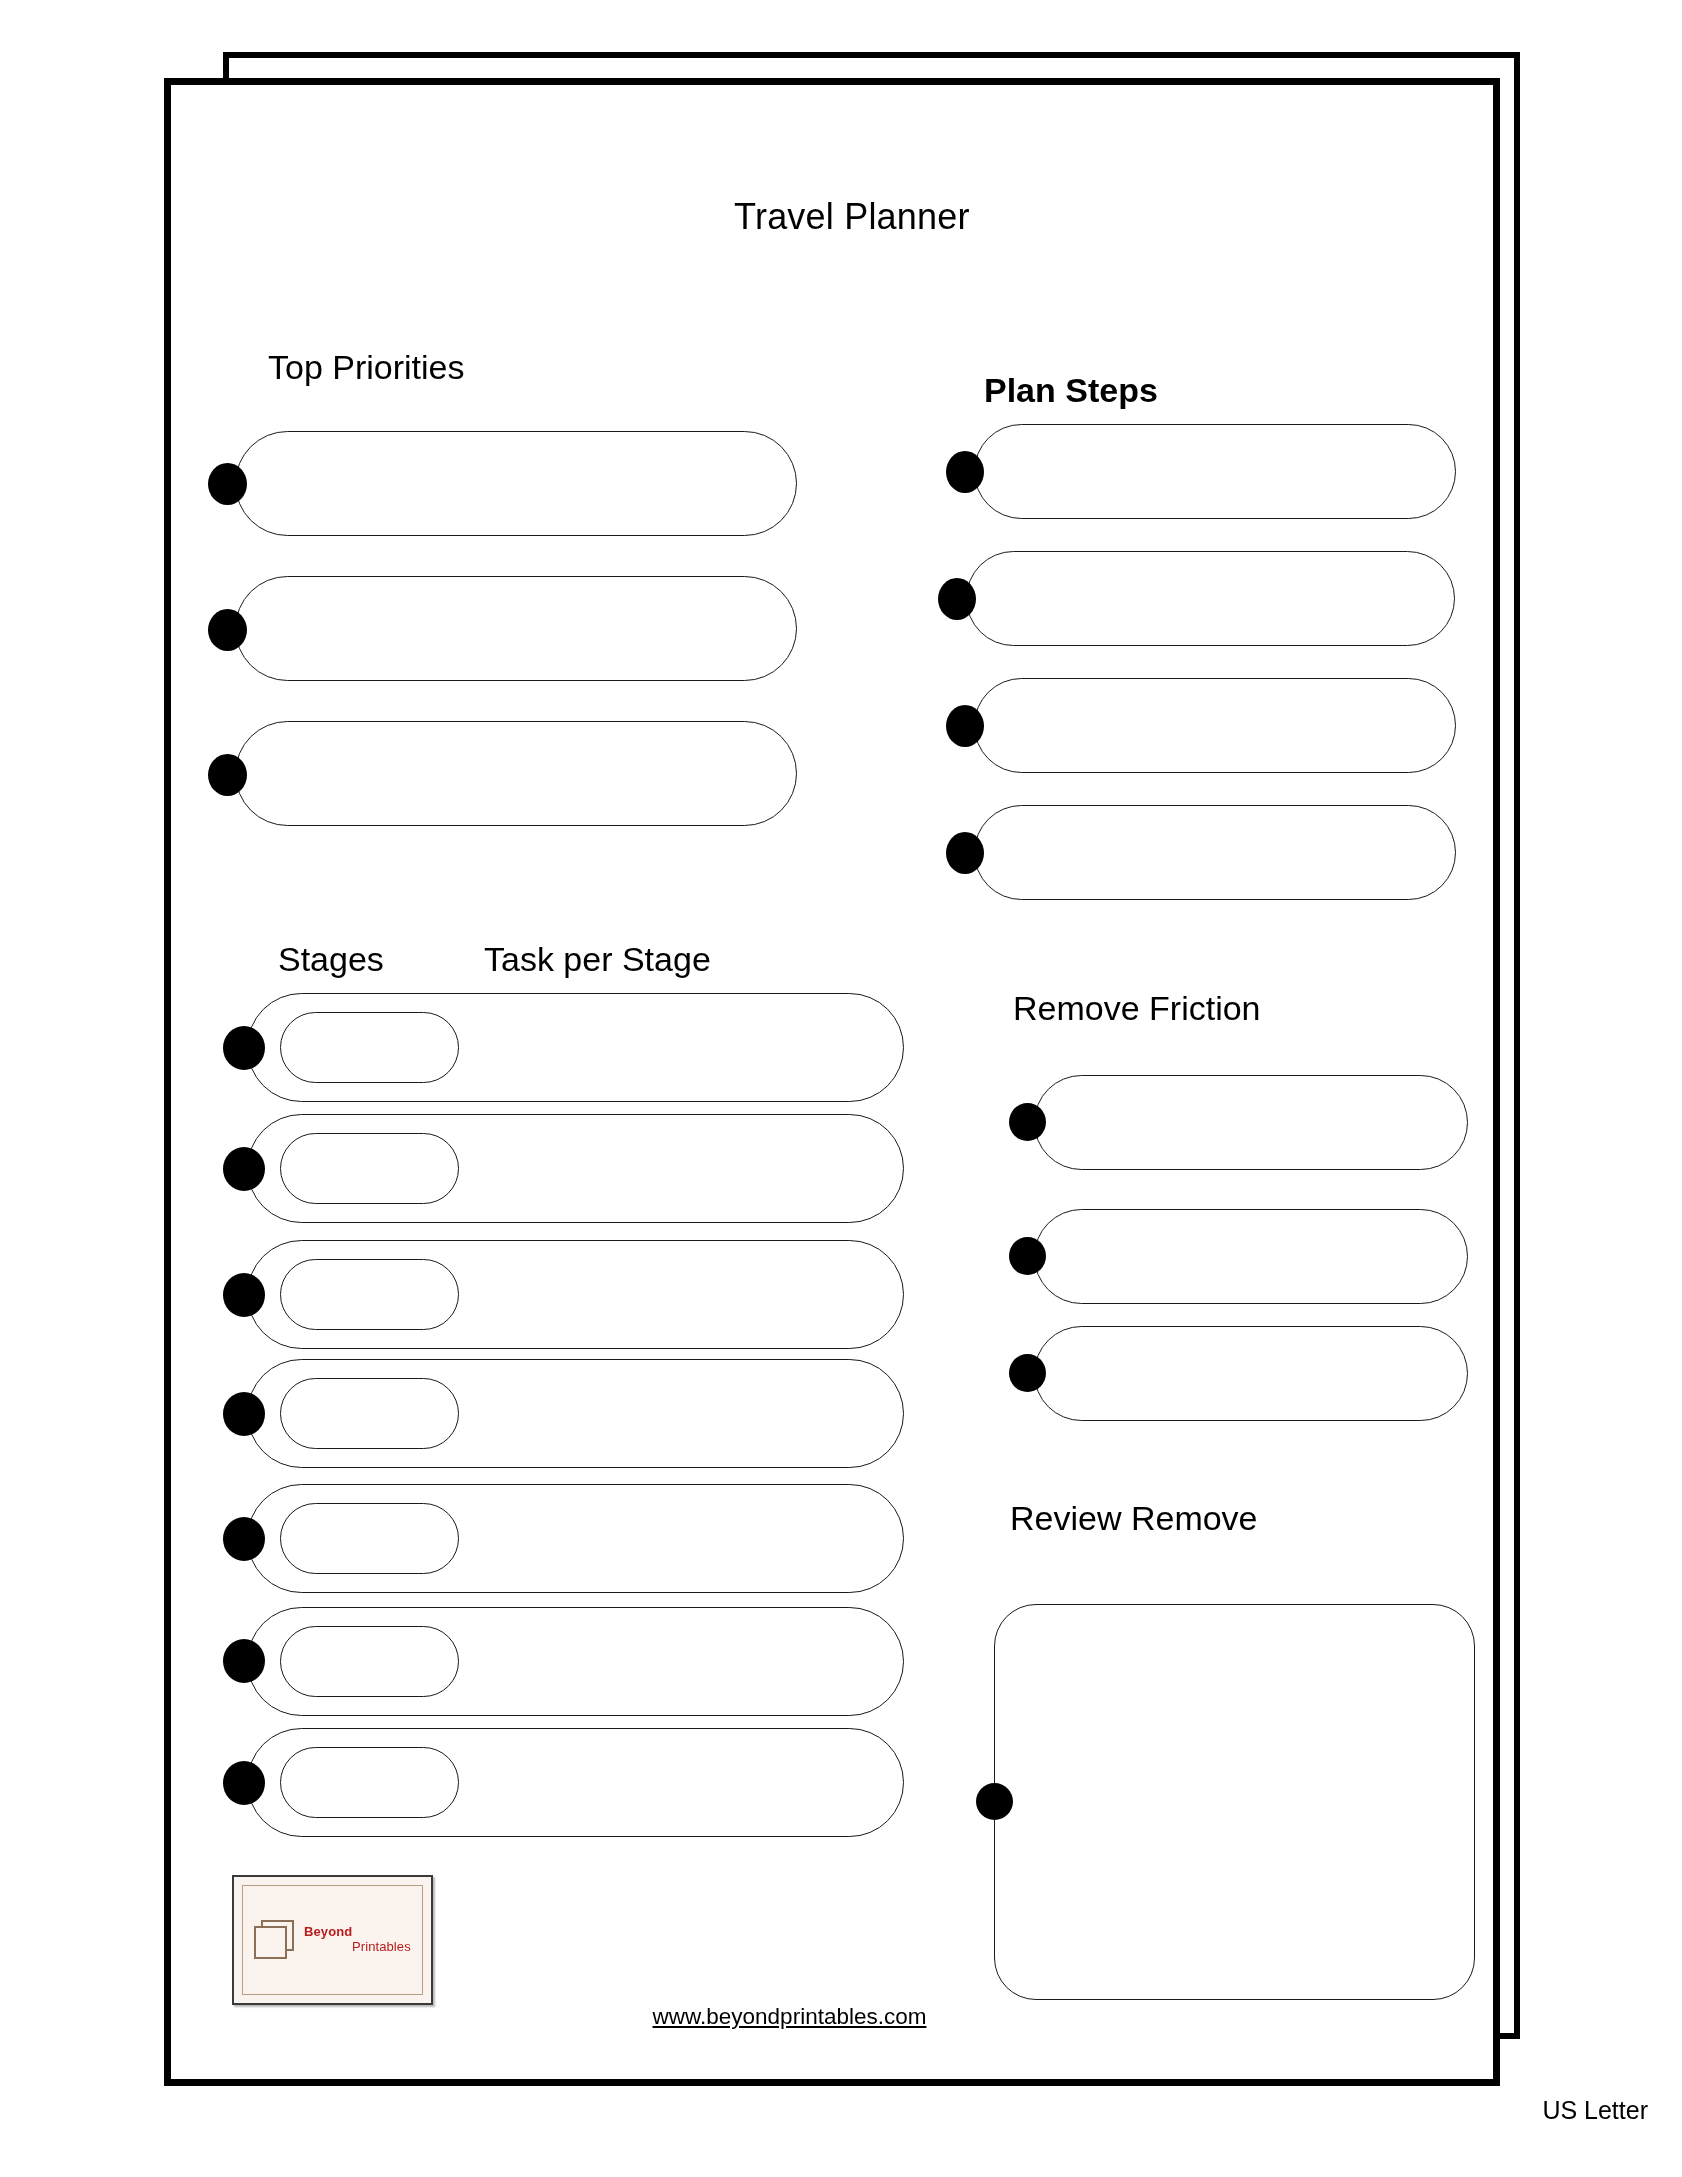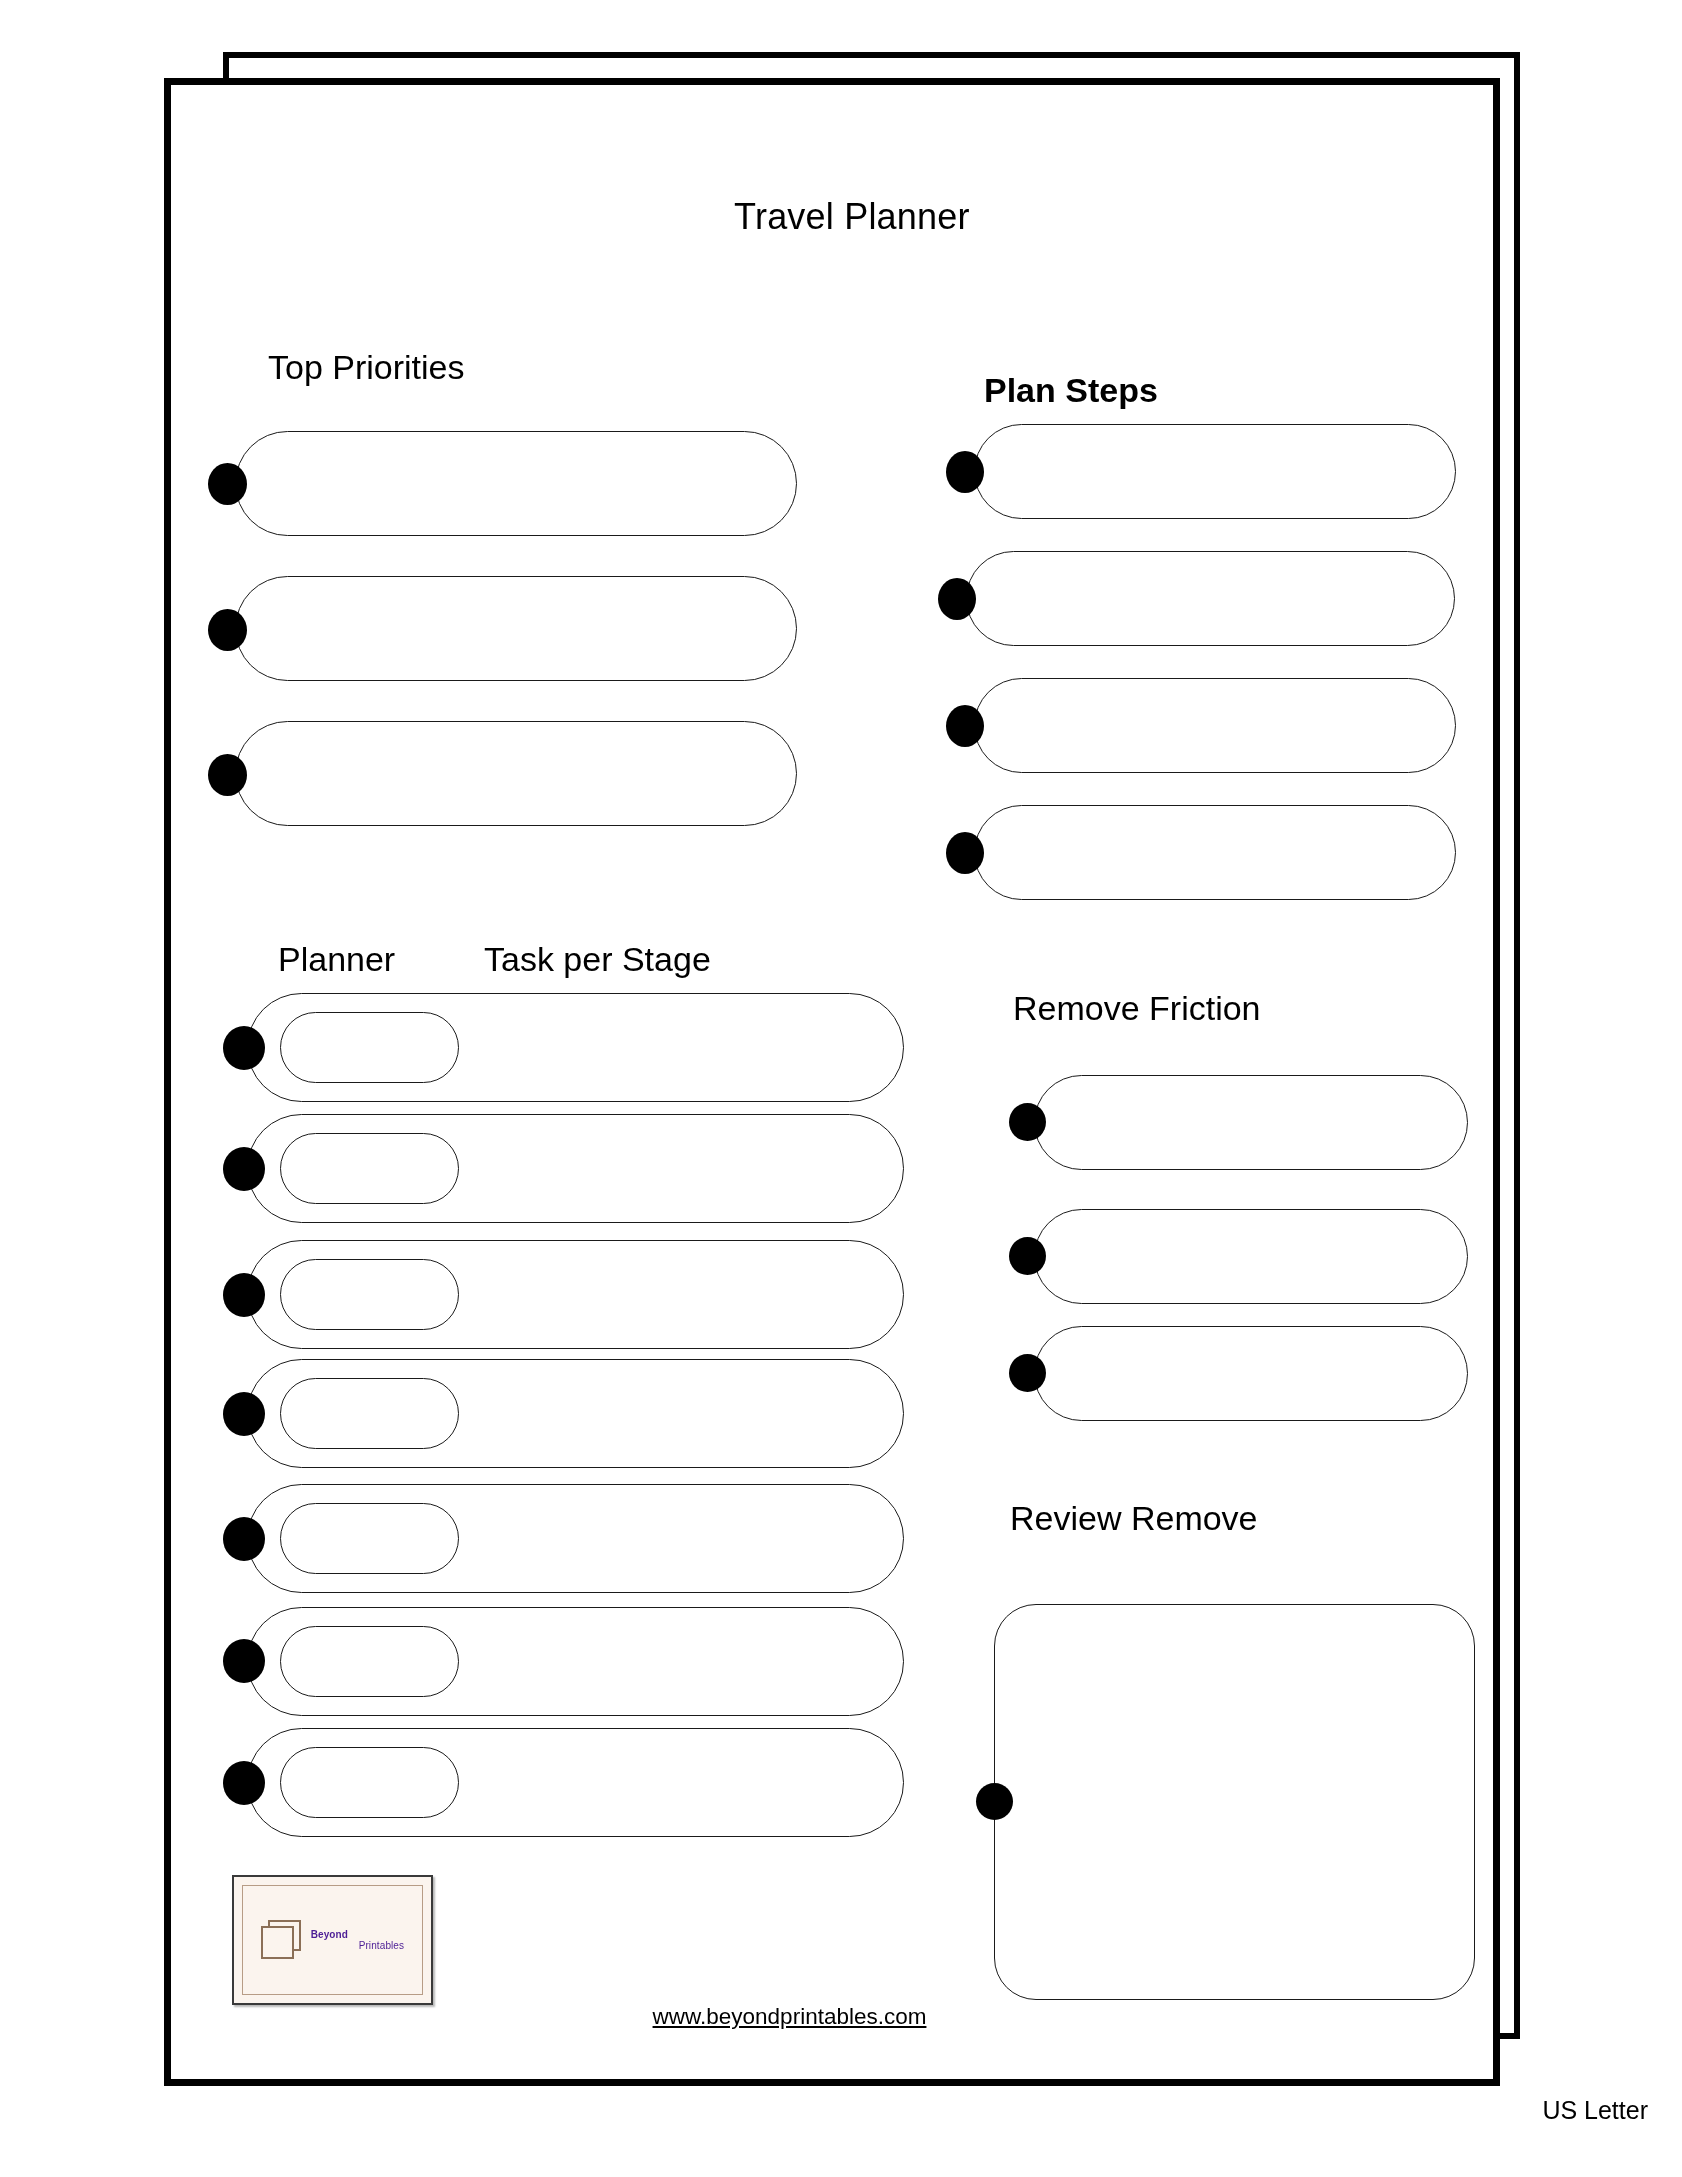--- a/index.html
+++ b/index.html
@@ -147,23 +147,23 @@
     border: 2.2px solid #8b6f57;
     background: #fbf4ee;
   }
   .logo-mark .sq-back {
     left: 7px; top: 0; width: 33px; height: 31px;
   }
   .logo-mark .sq-front {
     left: 0; top: 6px; width: 33px; height: 33px;
   }
   .logo-text {
-    font-size: 10px;
+    font-size: 13px;
     line-height: 1.12;
-    color: #4c1d95;
+    color: #b91c1c;
     font-weight: bold;
     letter-spacing: 0.1px;
   }
   .logo-text .l2 { font-weight: normal; margin-left: 48px; }
 
   .site-url {
     position: absolute;
     left: 0;
     top: 2004px;
     width: 1683px;
@@ -208,21 +208,21 @@
 
 <div class="pill round" style="left:966px; top:551px; width:489px; height:95px;"></div>
 <div class="bullet" style="left:938px; top:578px; width:38px; height:42px;"></div>
 
 <div class="pill round" style="left:974px; top:678px; width:482px; height:95px;"></div>
 <div class="bullet" style="left:946px; top:705px; width:38px; height:42px;"></div>
 
 <div class="pill round" style="left:974px; top:805px; width:482px; height:95px;"></div>
 <div class="bullet" style="left:946px; top:832px; width:38px; height:42px;"></div>
 
-<div class="sec-heading" style="left:278px; top:941px;">Planner</div>
+<div class="sec-heading" style="left:278px; top:941px;">Stages</div>
 <div class="sec-heading" style="left:484px; top:941px;">Task per Stage</div>
 
 <div class="stage-row" style="left:247px; top:993px; width:657px; height:109px;">
   <div class="stage-outer" style="width:657px; height:109px;"></div>
   <div class="stage-inner" style="left:33px; top:19px; width:179px; height:71px;"></div>
 </div>
 <div class="bullet" style="left:223px; top:1026px; width:42px; height:44px;"></div>
 
 <div class="stage-row" style="left:247px; top:1114px; width:657px; height:109px;">
   <div class="stage-outer" style="width:657px; height:109px;"></div>

